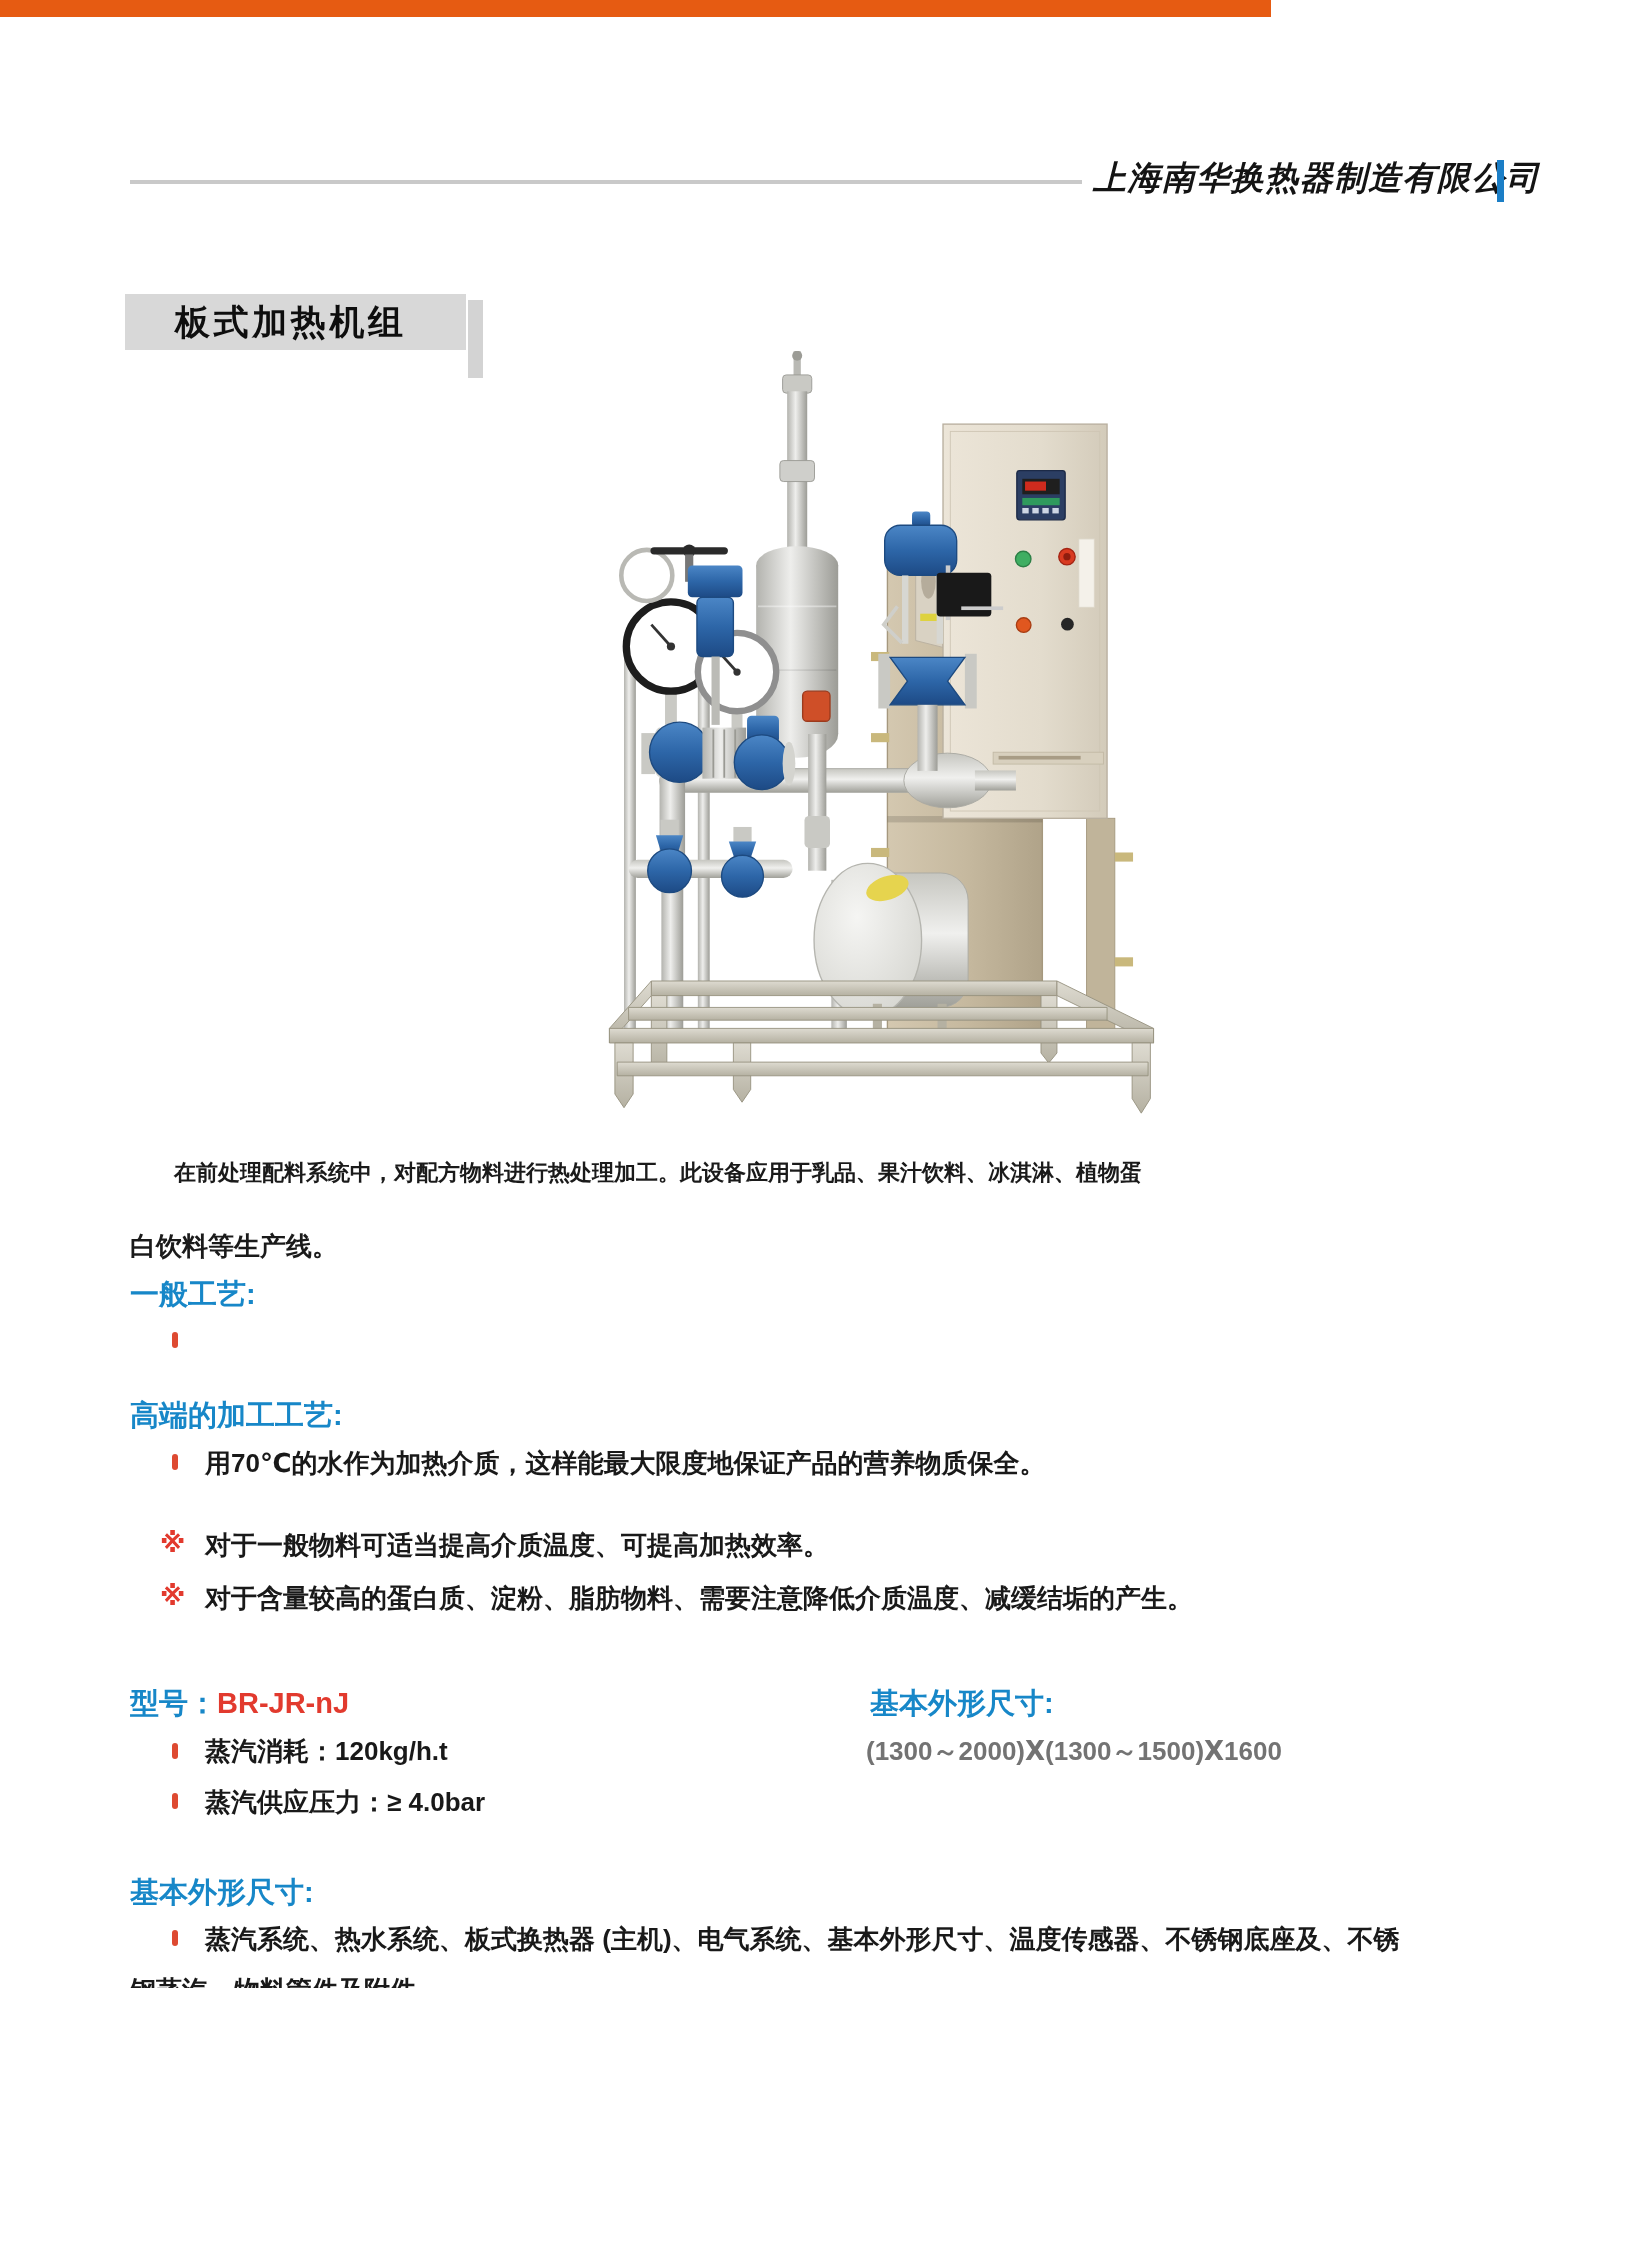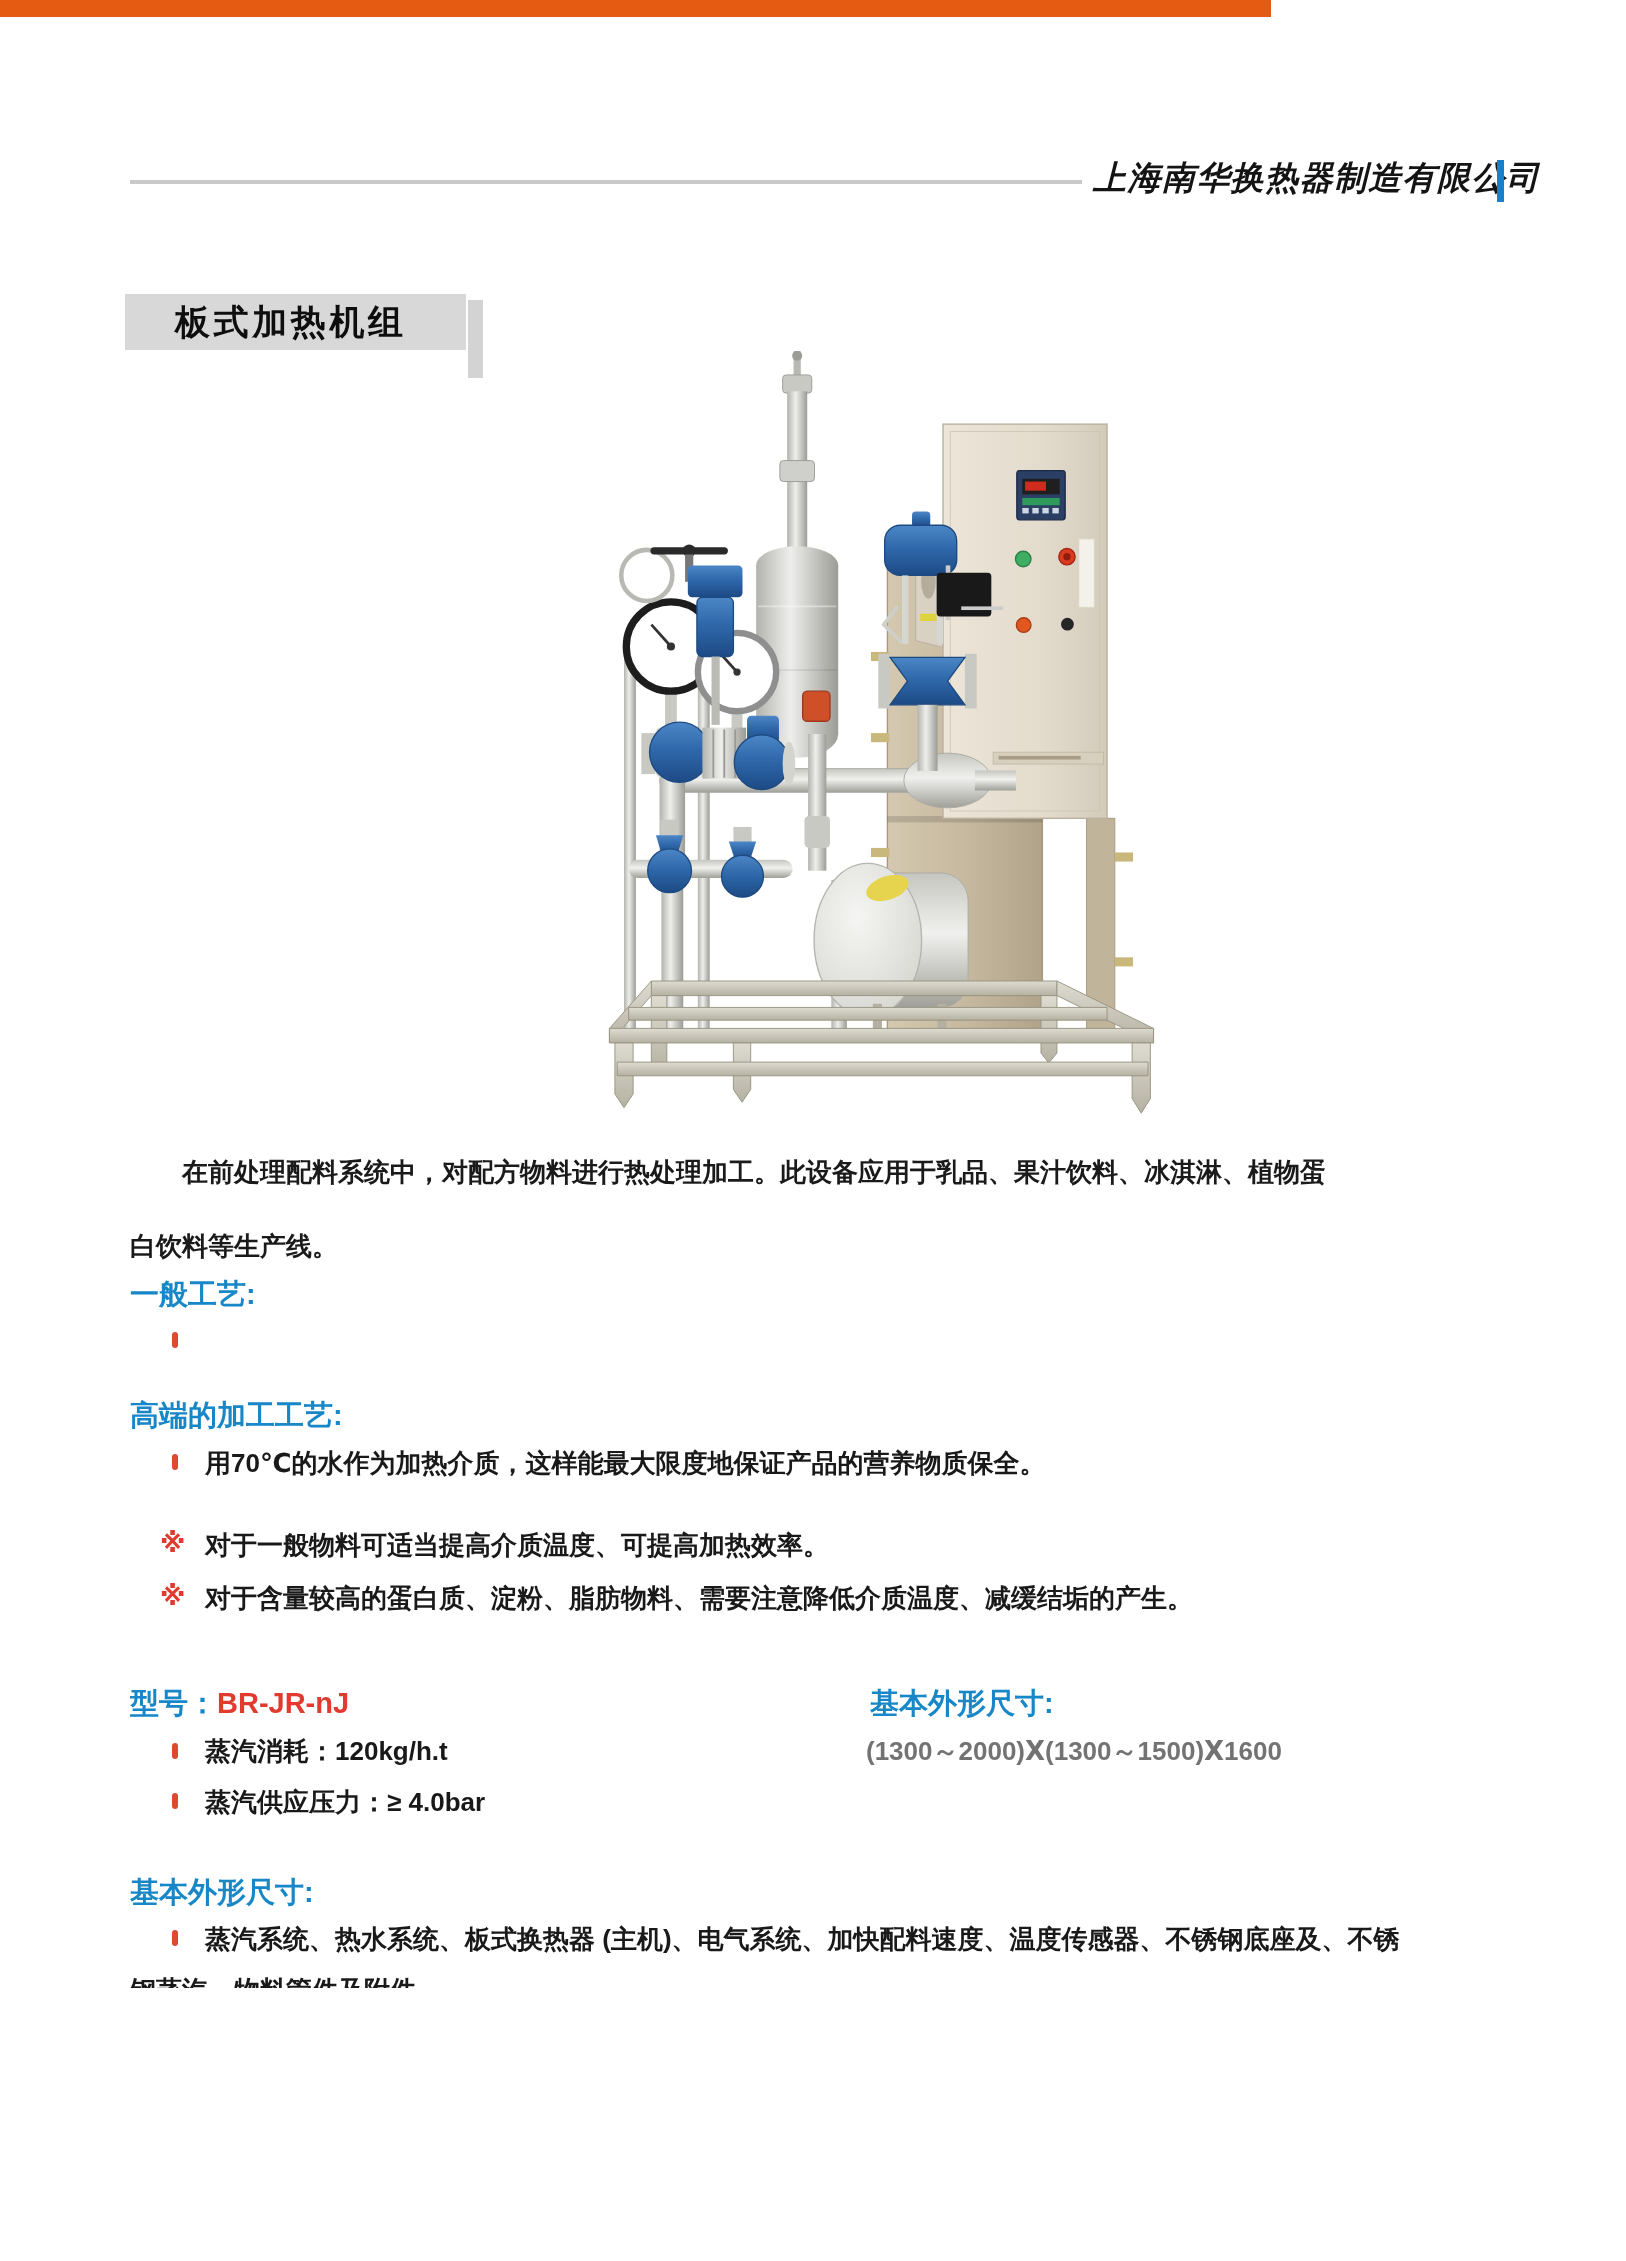--- a/index.html
+++ b/index.html
@@ -14,21 +14,21 @@
         font-size:33px;line-height:46px;color:#141414;letter-spacing:1.4px;white-space:nowrap;}
   .header-accent{position:absolute;left:1497px;top:160px;width:6.8px;height:42px;background:#1b7ec6;}
 
   .title-box{position:absolute;left:125px;top:294px;width:341px;height:56px;background:#d8d8d8;}
   .title-box span{display:block;padding-left:50px;line-height:56px;font-size:35px;font-weight:800;
         color:#0e0e0e;letter-spacing:3.6px;white-space:nowrap;}
   .title-strip{position:absolute;left:468px;top:300px;width:14.6px;height:78px;background:#d3d3d3;}
 
   .photo{position:absolute;left:583px;top:351px;width:638px;height:766px;}
   .intro{position:absolute;left:130px;top:1154px;width:1381px;}
-  .intro .l1{text-indent:2em;font-size:26px;font-weight:700;line-height:37px;white-space:nowrap;}
+  .intro .l1{text-indent:2em;font-size:22px;font-weight:700;line-height:37px;white-space:nowrap;}
   .intro .l2{font-size:26px;font-weight:700;line-height:37px;margin-top:37px;white-space:nowrap;}
 
   .sec-heading{position:absolute;font-size:29px;font-weight:800;color:#1787c8;white-space:nowrap;}
   .red-text{color:#e23a2e;}
   .bullet-mark{position:absolute;width:6.4px;height:15.5px;border-radius:3.2px;background:#de4a31;}
   .bullet-text{position:absolute;font-size:26px;font-weight:700;color:#191919;white-space:nowrap;}
   .note-mark{position:absolute;font-size:26px;font-weight:700;color:#e23a2e;white-space:nowrap;}
   .dim-value{position:absolute;font-size:26px;font-weight:700;color:#737373;white-space:nowrap;}
 </style>
 </head>
@@ -263,17 +263,17 @@
 
   <div class="bullet-mark" style="left:172px;top:1743px;"></div>
   <div class="bullet-text" style="left:205px;top:1734px;">蒸汽消耗：120kg/h.t</div>
   <div class="dim-value" style="left:866px;top:1734px;">(1300～2000)Ⅹ(1300～1500)Ⅹ1600</div>
 
   <div class="bullet-mark" style="left:172px;top:1793px;"></div>
   <div class="bullet-text" style="left:205px;top:1785px;">蒸汽供应压力：≥ 4.0bar</div>
 
   <div class="sec-heading" style="left:130px;top:1873px;">基本外形尺寸:</div>
   <div class="bullet-mark" style="left:172px;top:1930px;"></div>
-  <div class="bullet-text" style="left:205px;top:1922px;">蒸汽系统、热水系统、板式换热器 (主机)、电气系统、加快配料速度、温度传感器、不锈钢底座及、不锈</div>
+  <div class="bullet-text" style="left:205px;top:1922px;">蒸汽系统、热水系统、板式换热器 (主机)、电气系统、基本外形尺寸、温度传感器、不锈钢底座及、不锈</div>
   <div class="bullet-text" style="left:130px;top:1973px;">钢蒸汽、物料管件及附件。</div>
 
 </div>
 
 
 </body></html>

